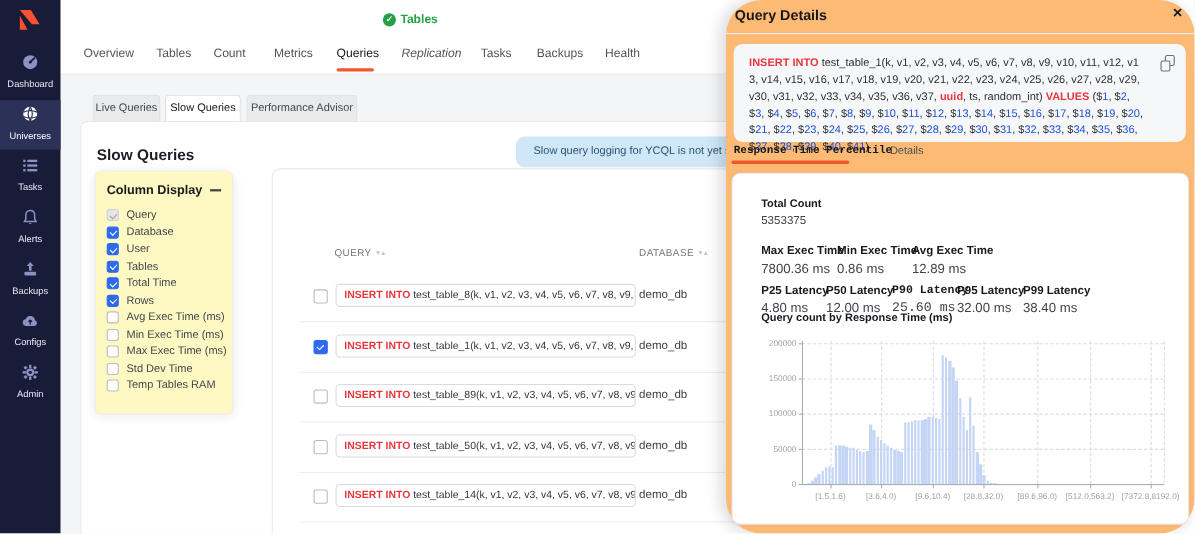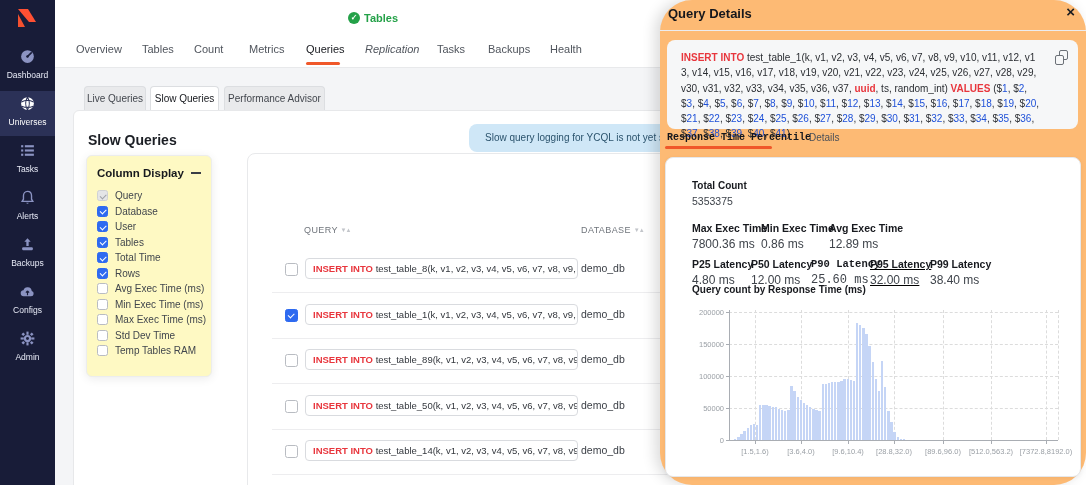--- a/index.html
+++ b/index.html
@@ -335,21 +335,21 @@
             <div class="stat-value">4.80 ms</div>
           </div>
           <div class="stat-col" style="width: 60px;">
             <div class="stat-label">P50 Latency</div>
             <div class="stat-value">12.00 ms</div>
           </div>
           <div class="stat-col" style="width: 59px; font-family: Liberation Mono, monospace;">
             <div class="stat-label">P90 Latency</div>
             <div class="stat-value">25.60 ms</div>
           </div>
-          <div class="stat-col" style="width: 60px; text-decoration: underline;">
+          <div class="stat-col" style="width: 60px;">
             <div class="stat-label">P95 Latency</div>
             <div class="stat-value">32.00 ms</div>
           </div>
           <div class="stat-col" style="width: 100px;">
             <div class="stat-label">P99 Latency</div>
             <div class="stat-value">38.40 ms</div>
           </div>
         </div>
       <div id="chart-title">Query count by Response Time (ms)</div>
       <div id="chart" style="position:absolute; left:0; top:0; width:416px; height:320px;">

